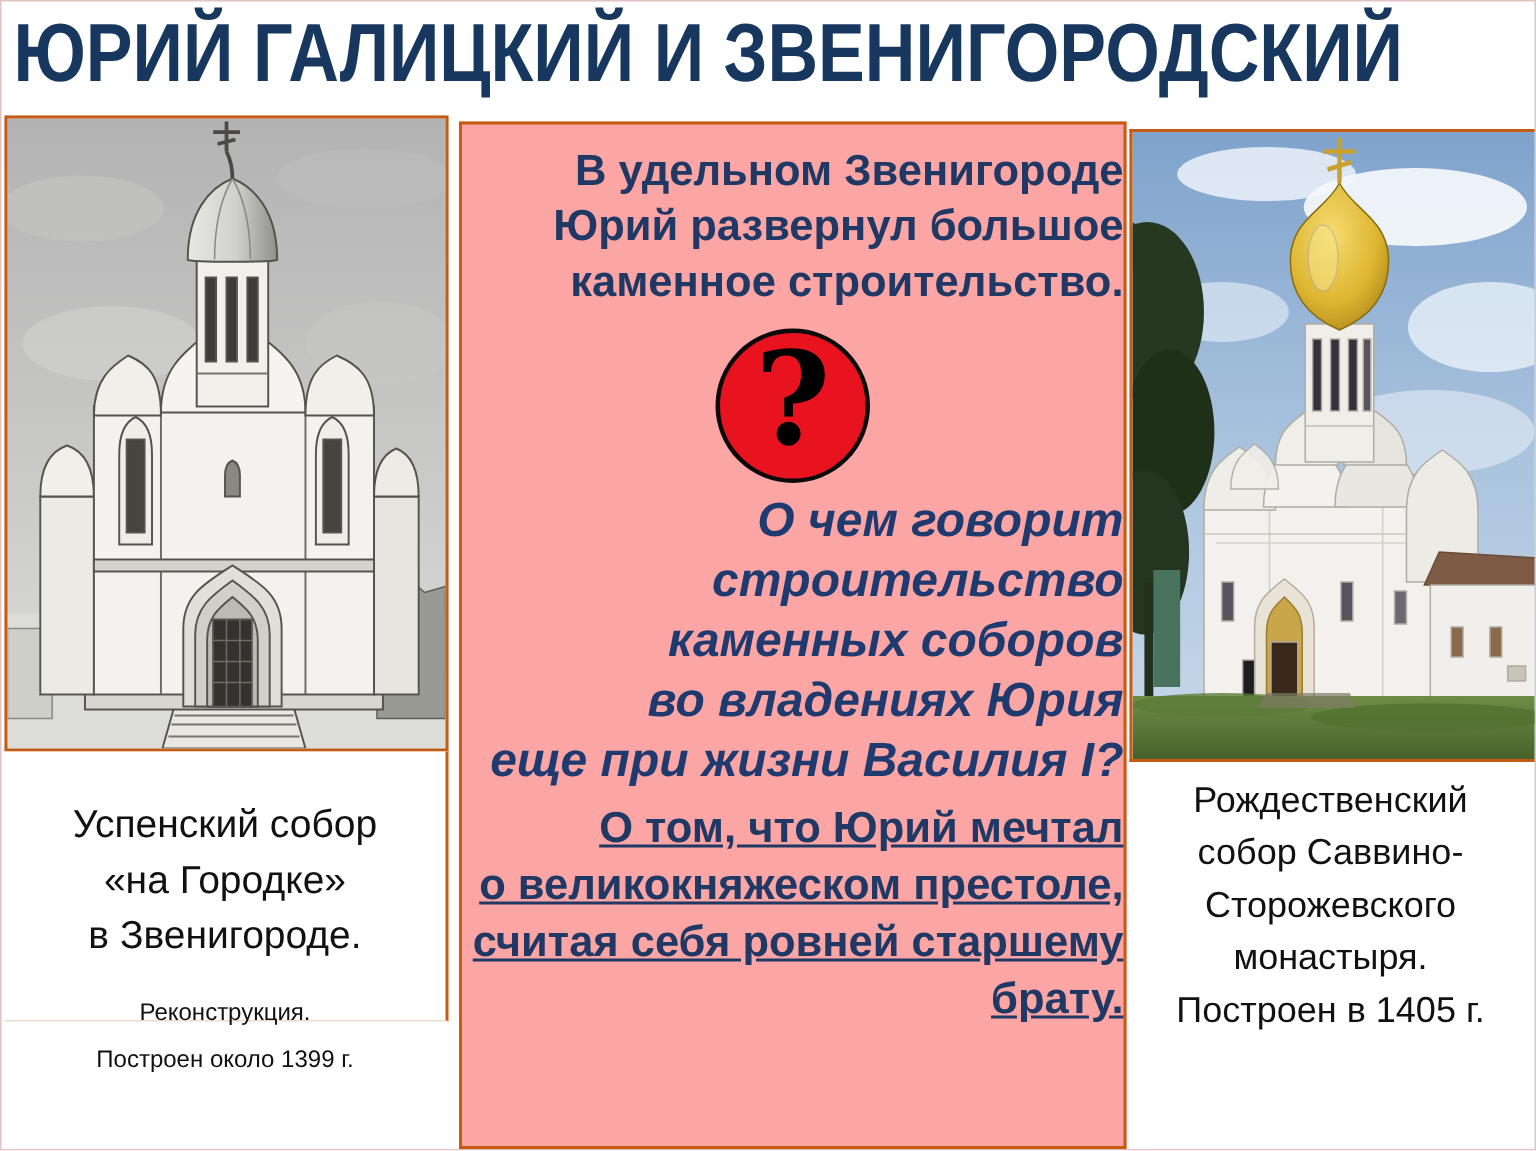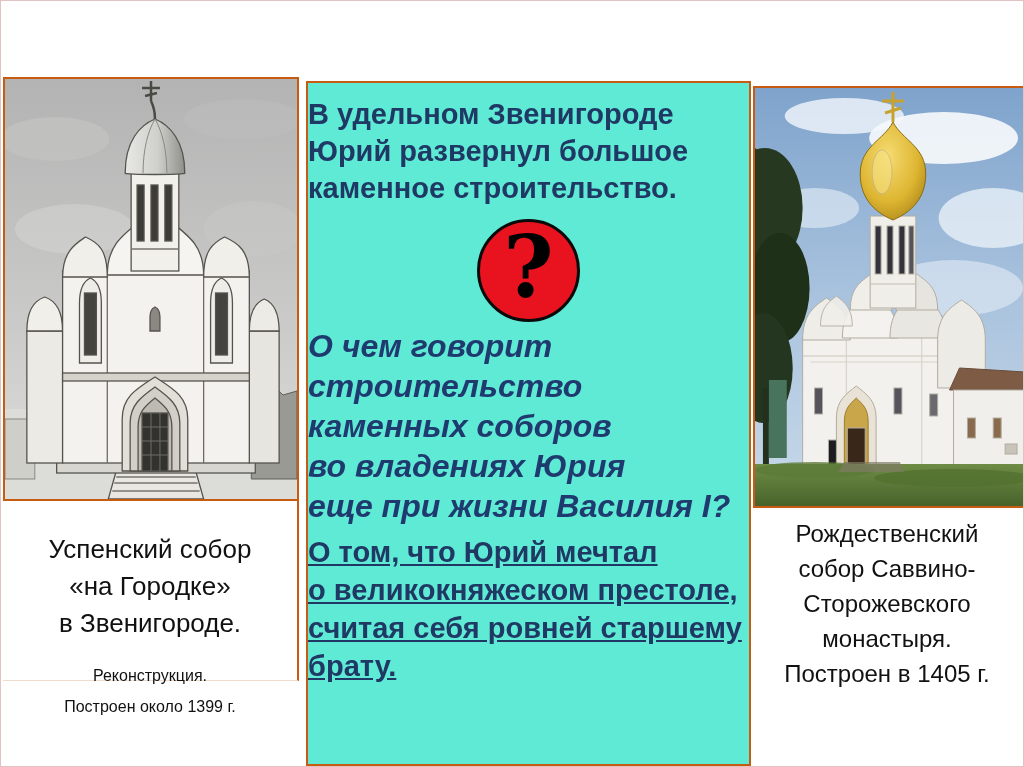--- a/index.html
+++ b/index.html
@@ -28,21 +28,21 @@
     left:2px; top:500px; width:296px; height:180px; padding-top:12px;
     border-right:2px solid var(--panel-border,#c65b11);
     border-bottom:1px solid #f0dccc;
   }
   #left-cap .cap-main { font-size:26px; line-height:37px; }
   #left-cap .cap-sub  { font-size:16px; line-height:31px; }
   #right-cap { left:752px; top:509px; width:268px; height:186px; padding-top:6px; font-size:24px; line-height:35px; }
   
   .center-panel {
     position:absolute; left:305px; top:80px; width:445px; height:685px;
-    border:2px solid var(--panel-border,#c65b11); background:#5eead4; text-align:left;
+    border:2px solid var(--panel-border,#c65b11); background:#fca5a5; text-align:right;
   }
   .intro {
     margin-top:13px; font-weight:bold; font-size:29px; line-height:37px;
     color:var(--body-text,#1f3864); white-space:pre-line;
   }
   .qcircle {
     width:103px; height:103px; margin:12px auto 4px auto; border-radius:50%;
     background:var(--question-circle,#e8131f); border:3px solid #0a0a0a;
     display:flex; align-items:center; justify-content:center;
   }
@@ -57,20 +57,24 @@
   .answer {
     margin-top:7px; font-weight:bold; font-size:29px; line-height:38px;
     color:var(--body-text,#1f3864); white-space:pre-line;text-decoration:underline;
   }
 </style>
 </head>
 <body>
 
 <div class="slide">
 
+  <div class="title-wrap">
+    <div class="title">ЮРИЙ ГАЛИЦКИЙ И ЗВЕНИГОРОДСКИЙ</div>
+
+  </div>
 
   <div class="fig-img" id="left-img">
     <svg viewBox="0 0 294 420" preserveAspectRatio="none">
       <defs>
         <linearGradient id="gsky" x1="0" y1="0" x2="0" y2="1">
           <stop offset="0" stop-color="#b3b3b3"></stop>
             <stop offset="0.6" stop-color="#cbcbca"></stop>
             <stop offset="1" stop-color="#dededc"></stop>
         </linearGradient>
         <linearGradient id="gdome" x1="0" y1="0" x2="1" y2="0">

